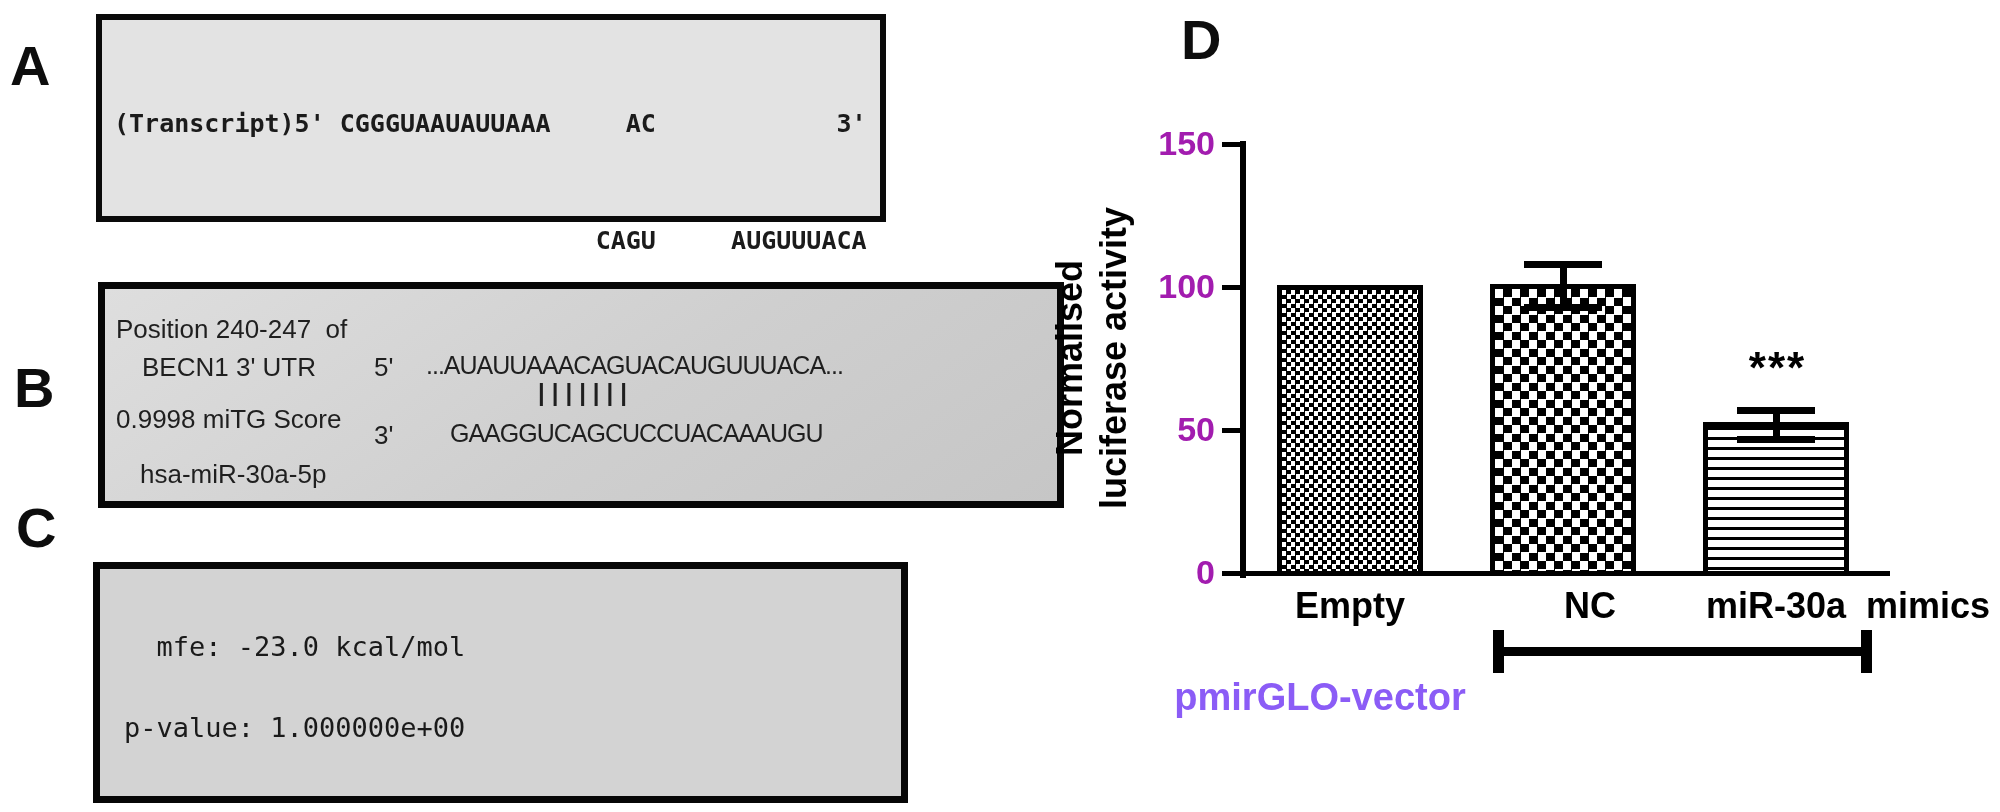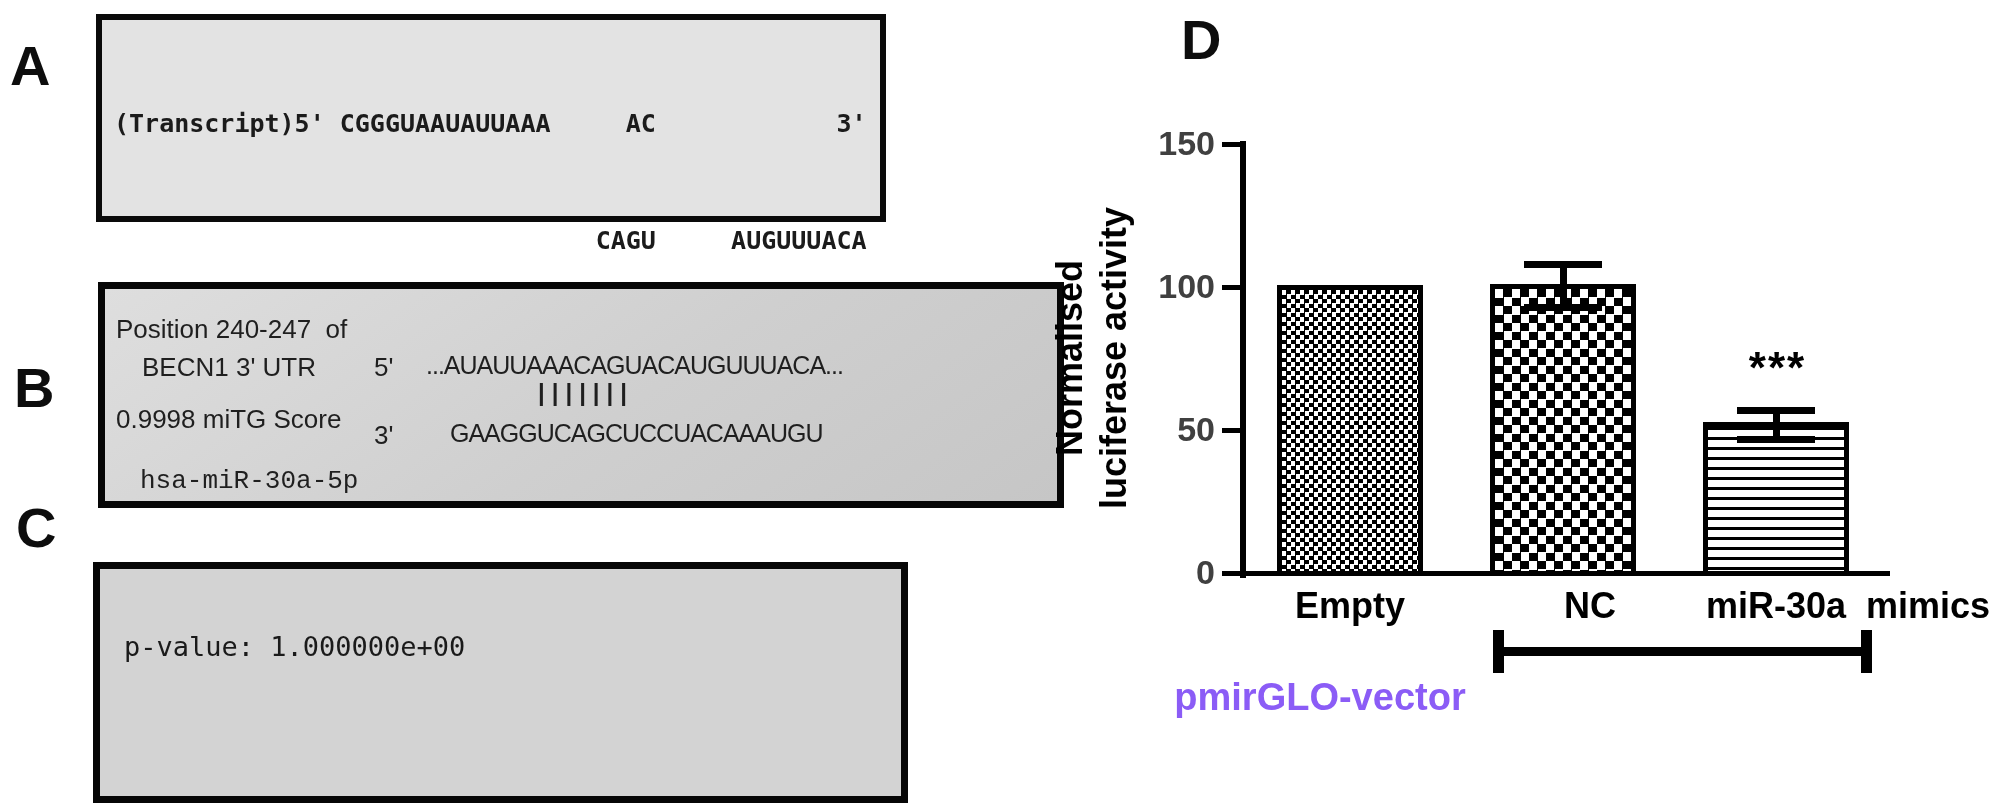--- a/index.html
+++ b/index.html
@@ -29,31 +29,31 @@
   .b-seq{font:400 25px/30px "Liberation Sans",sans-serif;letter-spacing:-1px;}
   .b-bars{font:700 24px/26px "Liberation Sans",sans-serif;letter-spacing:7px;}
   .b1{left:11px;top:25px;}
   .b2{left:37px;top:63px;}
   .b3{left:269px;top:63px;}
   .b4{left:321px;top:61px;}
   .b5{left:433px;top:91px;}
   .b6{left:11px;top:115px;}
   .b7{left:269px;top:131px;}
   .b8{left:345px;top:129px;}
-  .b9{left:35px;top:177px;font-family:Liberation Mono, monospace;}
+  .b9{left:35px;top:170px;}
 
   
   .pre-c{position:absolute;left:24px;top:10px;white-space:pre;
          font:400 27px/27px "DejaVu Sans Mono",monospace;color:#1a1a1a;}
   .pre-c div{height:27px;}
 
   
   #chart{position:absolute;left:0;top:0;width:2000px;height:812px;}
   .ax{position:absolute;background:#000;}
-  .ticklab{position:absolute;font:700 34px/40px "Liberation Sans",sans-serif;text-align:right;color:#404040;}
+  .ticklab{position:absolute;font:700 34px/40px "Liberation Sans",sans-serif;text-align:right;color:#a21caf;}
   .xlab{position:absolute;font:700 36px/40px "Liberation Sans",sans-serif;text-align:center;white-space:pre;color:#000;}
   .bar{position:absolute;box-sizing:border-box;border:5px solid #000;background-color:#fff;}
   .fine-checkerboard{background-image:repeating-conic-gradient(#000 0% 25%, #fff 0% 50%);background-size:9px 9px;}
   .coarse-checkerboard{background-image:repeating-conic-gradient(#000 0% 25%, #fff 0% 50%);background-size:17px 17px;}
   .horizontal-stripes{background-image:repeating-linear-gradient(to bottom,#000 0 3px,#fff 3px 10px);}
   .ylab{position:absolute;left:882px;top:314px;width:420px;height:88px;transform:rotate(-90deg);
         text-align:center;font:700 36px/44px "Liberation Sans",sans-serif;color:#000;}
   .stars{position:absolute;left:1690px;top:346px;width:175px;text-align:center;
          font:700 44px/44px "Liberation Sans",sans-serif;color:#000;letter-spacing:2px;}
   .bracket-part{position:absolute;background:#000;}
@@ -88,20 +88,21 @@
     <div class="bfrag b-seq b4">...AUAUUAAACAGUACAUGUUUACA...</div>
     <div class="bfrag b-bars b5">|||||||</div>
     <div class="bfrag b-label b6">0.9998 miTG Score</div>
     <div class="bfrag b-label b7">3'</div>
     <div class="bfrag b-seq b8">GAAGGUCAGCUCCUACAAAUGU</div>
     <div class="bfrag b-label b9">hsa-miR-30a-5p</div>
   </div>
 
   <div class="gray-box box-c">
     <div class="pre-c">
+      <div>mfe: -23.0 kcal/mol</div>
       <div>p-value: 1.000000e+00</div>
       <div></div>
       
       
       
       
       
     </div>
   </div>
 

